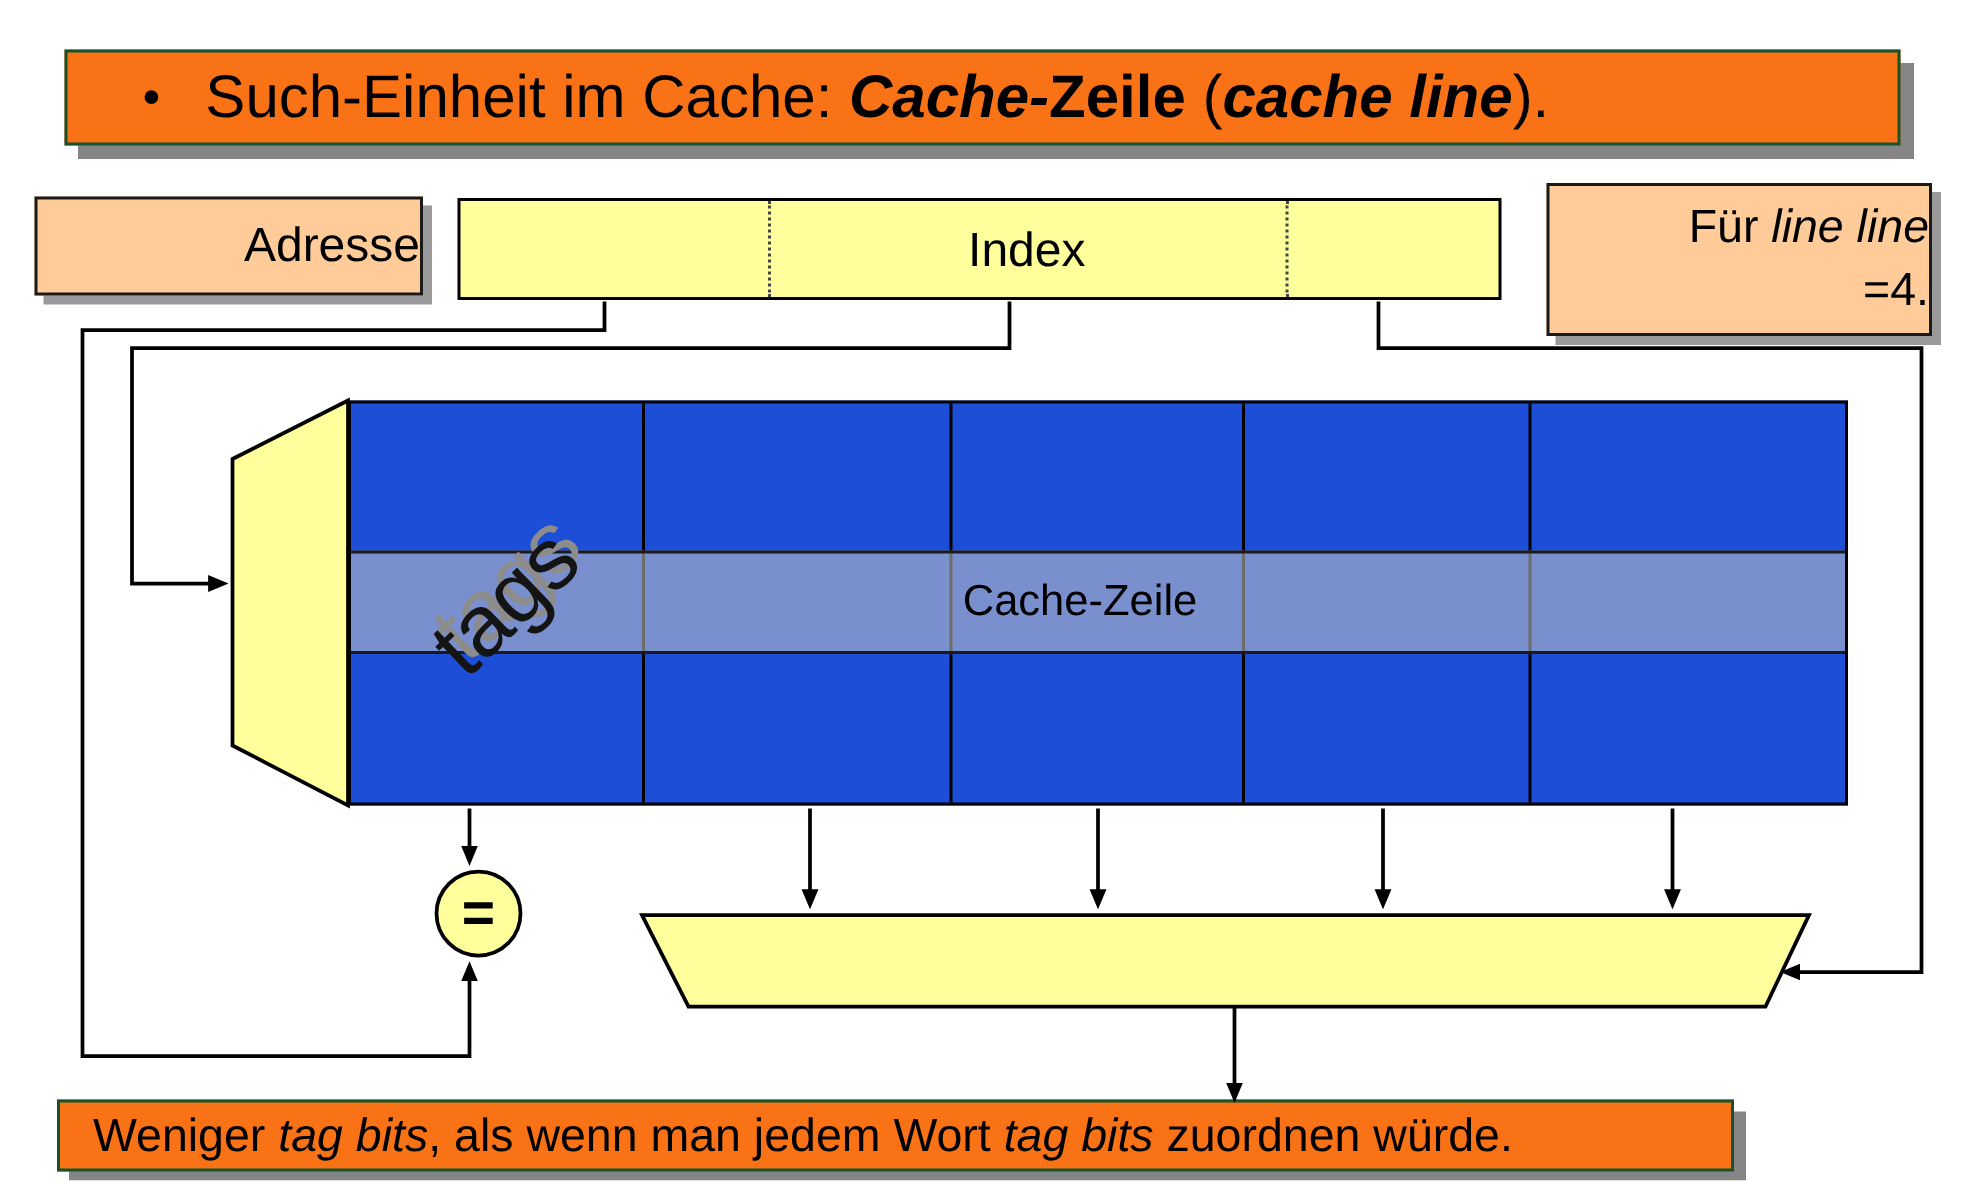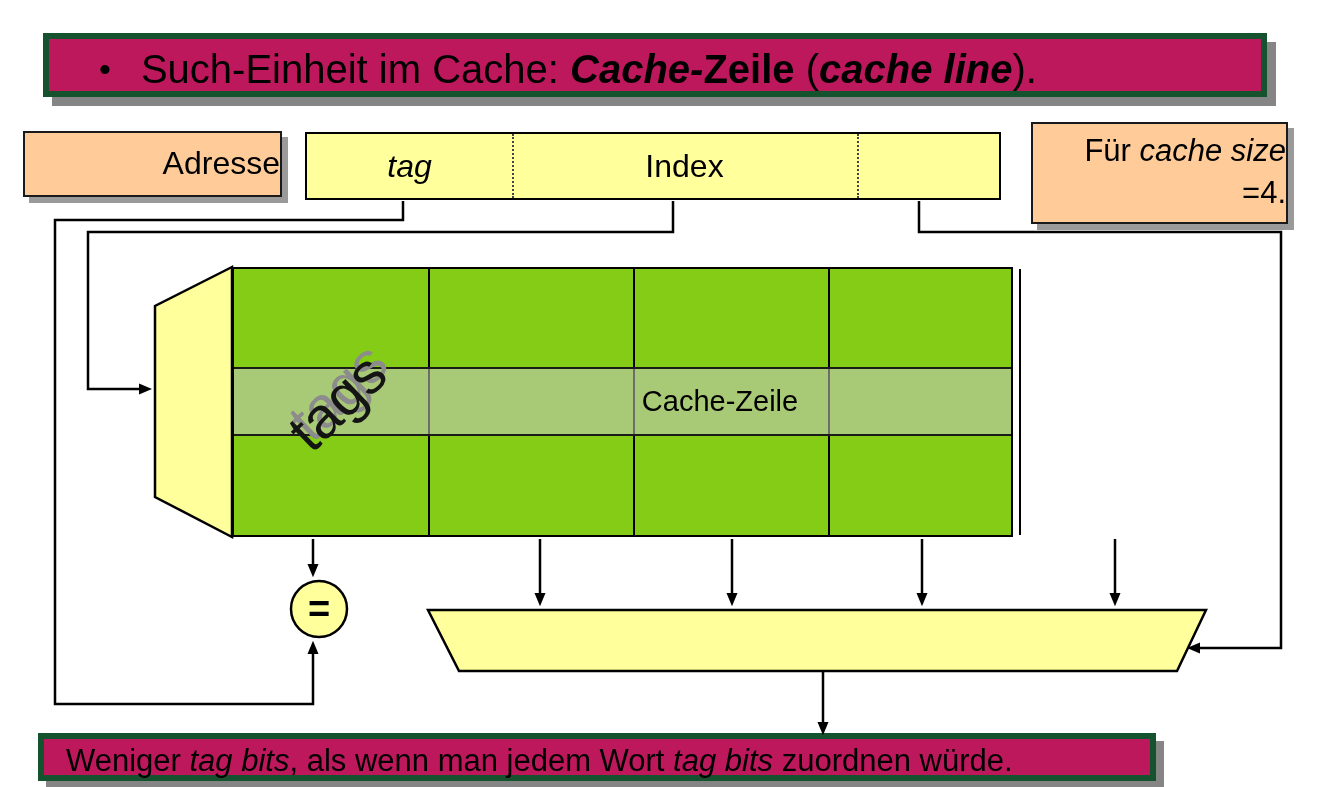--- a/index.html
+++ b/index.html
@@ -10,21 +10,21 @@
   .abs{position:absolute;}
 
   
   .seg-normal{font-style:normal;font-weight:normal;}
   .seg-italic{font-style:italic;}
   .seg-bold{font-weight:bold;}
   .seg-bold-italic{font-weight:bold;font-style:italic;}
 
   
   .banner{
-    background:#be185d;border:6px solid #14532d;
+    background:#f97316;border:2px solid #14532d;
     box-shadow:9px 9px 0 #858585;
     box-sizing:border-box;
   }
   #title-box{left:43px;top:33px;width:1224px;height:64px;
     font-size:40px;line-height:60px;white-space:nowrap;padding-left:50px;}
   #title-box .bullet{display:inline-block;margin-right:30px;font-size:34px;vertical-align:top;}
   #bottom-box{left:38px;top:733px;width:1118px;height:48px;
     font-size:31px;line-height:44px;white-space:nowrap;padding-left:22px;
     box-shadow:8px 8px 0 #858585;}
 
@@ -39,22 +39,22 @@
     font-size:31px;line-height:42px;padding:6px 0 0 14px;}
 
   
   #addr-field{left:305px;top:132px;width:696px;height:68px;
     background:#ffff9b;border:2px solid #000;box-sizing:border-box;}
   .addr-divider{position:absolute;top:0;bottom:0;width:0;border-left:2px dotted #444;}
   .addr-section{position:absolute;top:0;height:64px;line-height:64px;
     text-align:center;font-size:32px;}
 
   
-  #cache-grid{left:232px;top:267px;width:781px;height:270px;
-    background:#84cc16;border:2px solid #000;box-sizing:border-box;}
+  #cache-grid{left:232px;top:267px;width:1000px;height:270px;
+    background:#1d4ed8;border:2px solid #000;box-sizing:border-box;}
   .col-divider{position:absolute;top:0;bottom:0;width:2px;background:#000;}
   #row-highlight{position:absolute;left:0;right:0;top:98px;height:65px;
     background:rgba(198,198,198,0.55);
     border-top:2px solid #1a1a1a;border-bottom:2px solid #1a1a1a;}
   #row-highlight .row-label{position:absolute;left:336px;width:300px;top:0;height:65px;
     line-height:65px;text-align:center;font-size:29px;}
 
   
   #tags-label{left:262px;top:362px;width:150px;height:80px;
     font-size:58px;line-height:80px;text-align:center;
@@ -75,35 +75,32 @@
 
   <div id="title-box" class="abs banner">
     <span class="bullet">•</span><span><span class="seg-normal">Such-Einheit im Cache: </span><span class="seg-bold-italic">Cache-</span><span class="seg-bold">Zeile</span><span class="seg-normal"> (</span><span class="seg-bold-italic">cache line</span><span class="seg-normal">).</span></span>
   </div>
 
   <div id="adresse-box" class="abs orange-box">
     <span>Adresse</span>
   </div>
 
   <div id="addr-field" class="abs">
-    <div class="addr-section" style="left:0;width:205px;">
-      <span class="seg-italic">tag</span>
-    </div>
     <div class="addr-divider" style="left:205px;"></div>
     <div class="addr-section" style="left:205px;width:345px;">
       <span>Index</span>
     </div>
     <div class="addr-divider" style="left:550px;"></div>
     <div class="addr-section" style="left:550px;width:142px;">
       <span></span>
     </div>
   </div>
 
   <div id="linesize-box" class="abs orange-box">
-    <div><span class="seg-normal">Für </span><span class="seg-italic">cache size</span></div>
+    <div><span class="seg-normal">Für </span><span class="seg-italic">line line</span></div>
     <div>=4.</div>
   </div>
 
   <div id="cache-grid" class="abs">
     <div class="col-divider" style="left:194px;"></div>
     <div class="col-divider" style="left:399px;"></div>
     <div class="col-divider" style="left:594px;"></div>
     <div class="col-divider" style="left:785px;"></div>
     <div id="row-highlight">
       <div class="row-label">Cache-Zeile</div>

